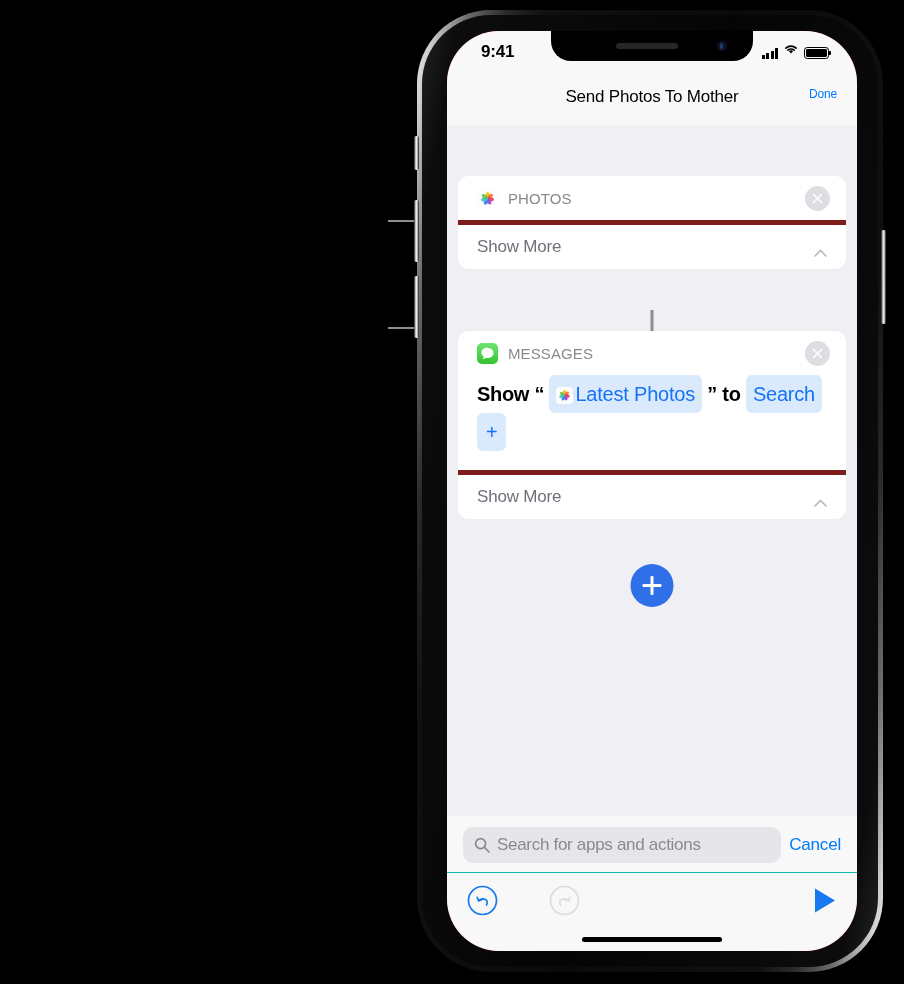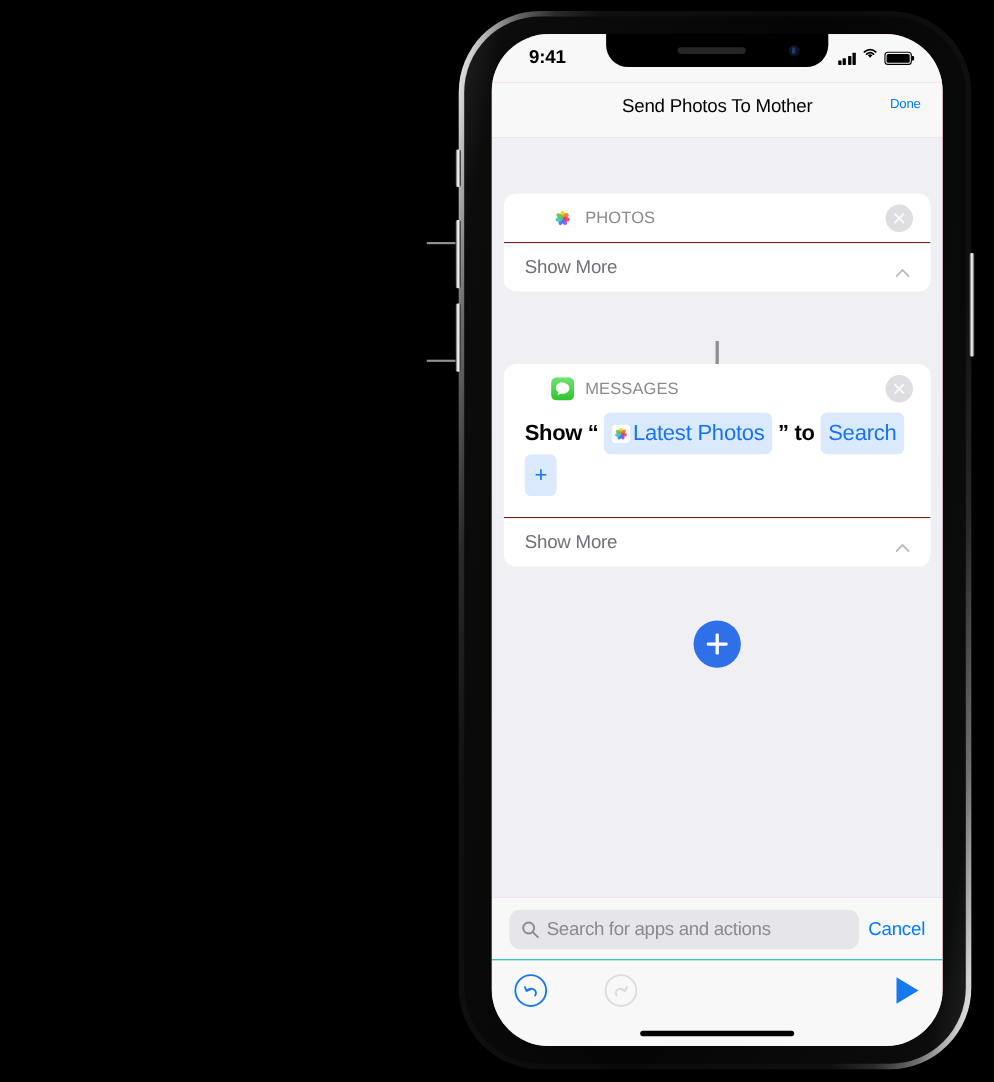--- a/index.html
+++ b/index.html
@@ -68,21 +68,21 @@
   }
 
   
   .screen {
     position: absolute;
     left: 447px;
     top: 31px;
     width: 410px;
     height: 920px;
     border-radius: 52px;
-    background: #f9a8d4;
+    background: #ef4444;
     overflow: hidden;
     z-index: 10;
   }
 
   
   .notch {
     position: absolute;
     left: 50%;
     transform: translateX(-50%);
     top: 0;
@@ -217,21 +217,20 @@
     background: #ffffff;
     border-radius: 11px;
     overflow: hidden;
   }
   #card-photos   { top: 51px; }
   #card-messages { top: 206px; }
 
   .card-head {
     position: relative;
     height: 44px;
-    margin-left: 24px;
   }
   .app-icon {
     position: absolute;
     left: 19px; top: 12px;
     width: 21px; height: 21px;
     border-radius: 5px;
   }
   .app-name {
     position: absolute;
     left: 50px;
@@ -275,21 +274,21 @@
     display: inline-block;
     width: 17px; height: 17px;
     border-radius: 4px;
     vertical-align: -3px;
     margin-right: 2px;
   }
   .quote { font-weight: bold; }
 
   .card-footer {
     position: relative;
-    border-top: 1px solid #7f1d1d;
+    border-top: 5px solid #7f1d1d;
     height: 44px;
   }
   .show-more {
     position: absolute;
     left: 19px; top: 12px;
     font-size: 17px;
     color: #70707a;
     letter-spacing: -0.2px;
   }
   .chev {

